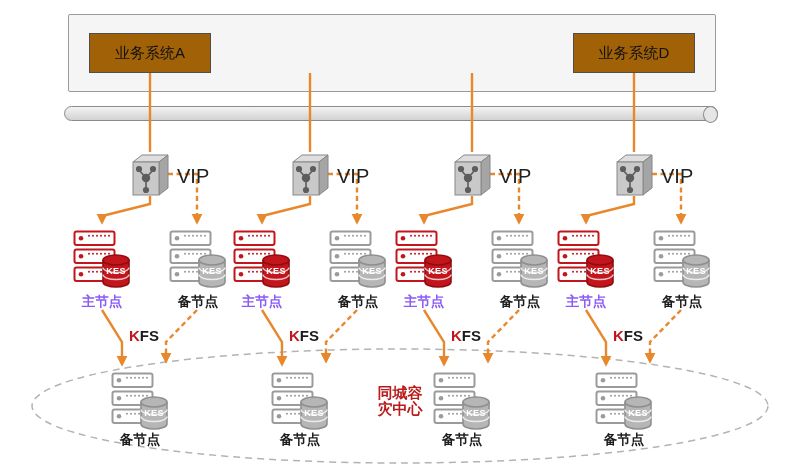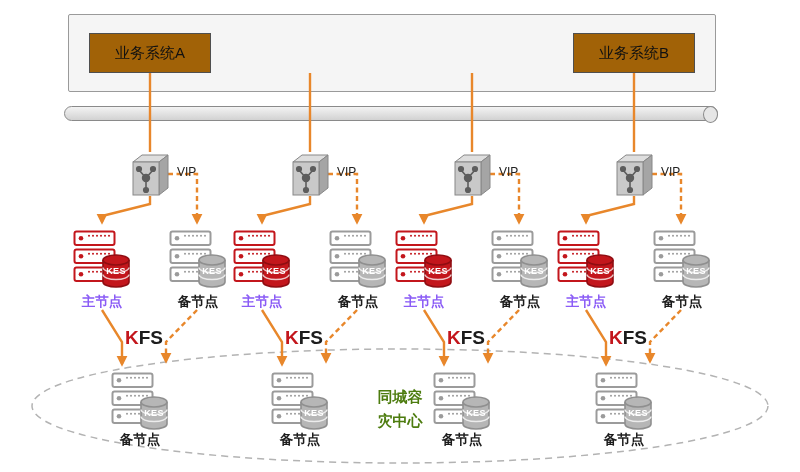--- a/index.html
+++ b/index.html
@@ -17,47 +17,47 @@
     border:1px solid #8a8a8a;border-radius:8px;
     background:linear-gradient(180deg,#f3f3f3,#d2d2d2)}
   .bus::after{content:"";position:absolute;right:-1px;top:-1px;width:13px;height:15px;
     border:1px solid #8a8a8a;border-radius:50%;background:#e6e6e6}
 
   svg.connectors{position:absolute;left:0;top:0}
 
   .cluster{position:absolute;top:0;width:0}
   .vip-icon{position:absolute;left:-21px;top:152px;width:42px;height:46px}
   .vip-icon svg{width:100%;height:100%;display:block}
-  .vip-label{position:absolute;left:27px;top:165px;font-size:12px;color:#222;white-space:nowrap}
+  .vip-label{position:absolute;left:27px;top:165px;font-size:20px;color:#222;white-space:nowrap}
 
   .node{position:absolute;width:58px;height:58px}
   .node svg{width:58px;height:58px;display:block}
   .node .kes{position:absolute;left:30px;top:36px;width:26px;text-align:center;
     font-size:9px;font-weight:700;color:#fff;letter-spacing:.3px}
   .node.primary{left:-77px;top:230px;color:#c3161c;--cyl:#c3161c;--cyl-stroke:#8f0d12;--band:rgba(255,255,255,.75)}
   .node.standby{left:19px;top:230px;color:#9b9b9b;--cyl:#b6b6b6;--cyl-stroke:#8f8f8f;--band:#ececec}
 
   .node-label{position:absolute;width:58px;top:293px;text-align:center;
     font-size:13.5px;font-weight:700;white-space:nowrap}
   .node-label.primary{left:-77px;color:#8b5cf6}
   .node-label.standby{left:19px;color:#1c1c1c}
 
   .kfs{position:absolute;left:-34px;top:327px;width:56px;text-align:center;
-    font-size:19px;font-weight:700;color:#1c1c1c}
+    font-size:15px;font-weight:700;color:#1c1c1c}
   .kfs .k{color:#c3161c}
 
   .dr-node{position:absolute;top:372px;width:58px;height:58px;
     color:#9b9b9b;--cyl:#b6b6b6;--cyl-stroke:#8f8f8f;--band:#ececec}
   .dr-node svg{width:58px;height:58px;display:block}
   .dr-node .kes{position:absolute;left:30px;top:36px;width:26px;text-align:center;
     font-size:9px;font-weight:700;color:#fff;letter-spacing:.3px}
   .dr-label{position:absolute;top:431px;width:58px;text-align:center;
     font-size:13.5px;font-weight:700;color:#1c1c1c}
   .dr-caption{position:absolute;left:366px;top:385px;width:68px;text-align:center;
-    font-size:15px;font-weight:700;color:#4d7c0f;line-height:24px;white-space:pre-line}
+    font-size:15px;font-weight:700;color:#b91c1c;line-height:16px;white-space:pre-line}
 </style>
 </head>
 <body>
 
 <svg width="0" height="0" style="position:absolute" aria-hidden="true">
 <defs>
 <symbol id="ic-server" viewBox="0 0 58 58">
   <g fill="#fff" stroke="currentColor" stroke-width="2">
     <rect x="1.5" y="1.5" width="40" height="13.5" rx="2"></rect>
     <rect x="1.5" y="19.5" width="40" height="13.5" rx="2"></rect>
@@ -105,21 +105,21 @@
           <circle cx="17" cy="38" r="2.3"></circle>
   </g>
 </symbol>
 </defs>
 </svg>
 
 <div class="canvas">
 
   <div class="systems-panel"></div>
   <div class="sys-box" style="left:89px">业务系统A</div>
-  <div class="sys-box" style="left:573px">业务系统B</div>
+  <div class="sys-box" style="left:573px">业务系统D</div>
 
   <div class="bus"></div>
 
   <svg class="connectors" width="800" height="472">
     <defs>
       <marker id="arr" viewBox="0 0 10 10" refX="7.5" refY="5" markerWidth="4.6" markerHeight="4.6" orient="auto-start-reverse">
         <path d="M0 0 L10 5 L0 10 Z" fill="#E8872B"></path>
       </marker>
     </defs>
     <ellipse cx="400" cy="406" rx="368" ry="57" fill="none" stroke="#b3b3b3" stroke-width="1.5" stroke-dasharray="7 5"></ellipse>

